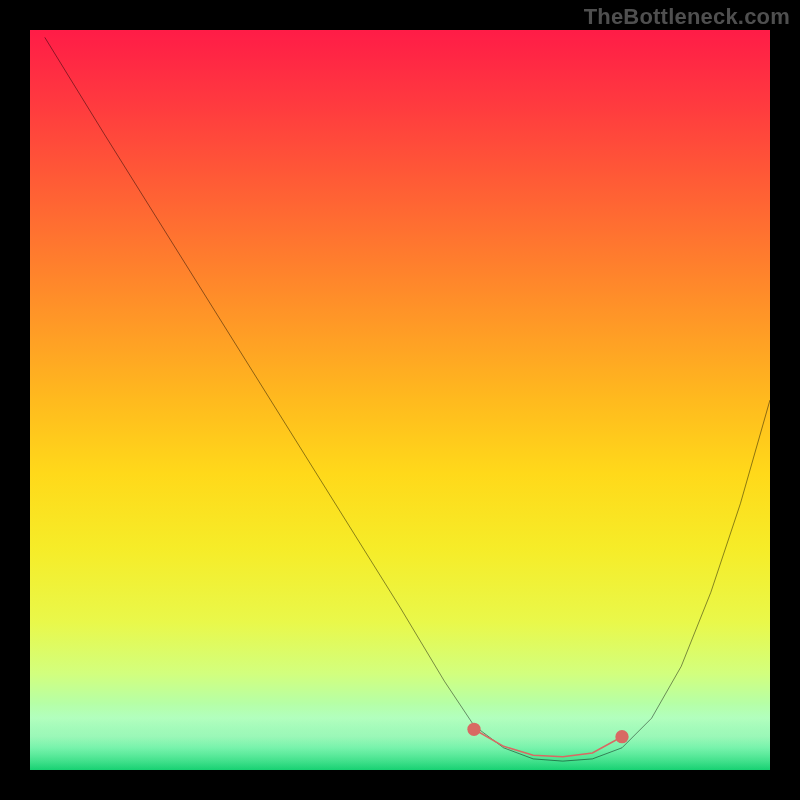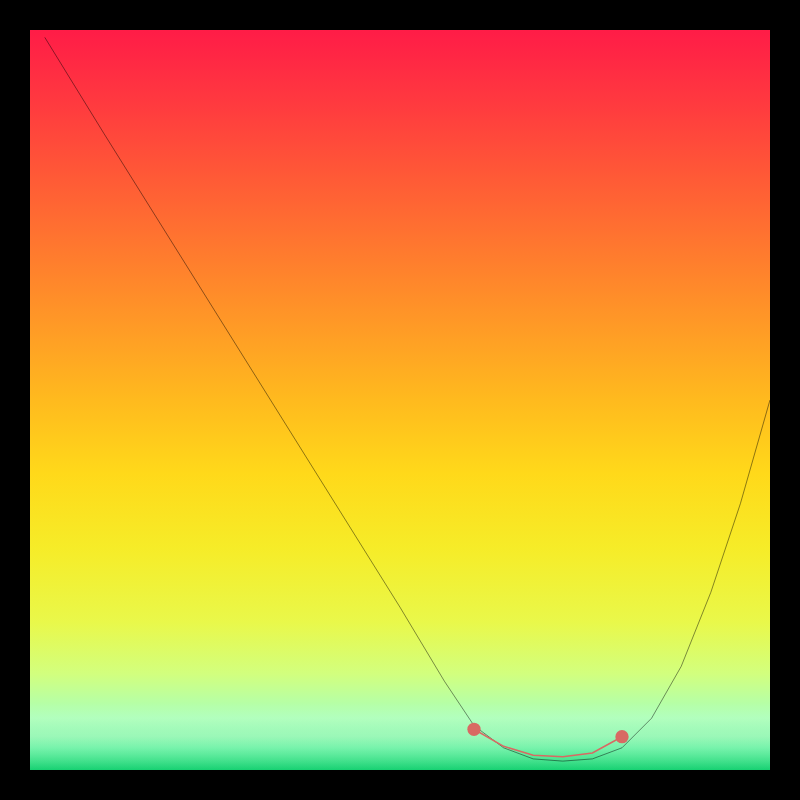--- a/index.html
+++ b/index.html
@@ -74,20 +74,21 @@
     inset: 0;
     width: 100%;
     height: 100%;
     overflow: visible;
   }
 </style>
 </head>
 <body>
 
 <div class="frame">
+  <div class="watermark">TheBottleneck.com</div>
 
   <div class="plot-area">
     <div class="gradient"></div>
     <div class="band"></div>
 
     <svg class="curve" viewBox="0 0 100 100" preserveAspectRatio="none">
       <path fill="none" stroke="#000" stroke-width="0.45" vector-effect="non-scaling-stroke" d="M2.00 1.00 L10.00 14.00 L20.00 30.00 L30.00 46.00 L40.00 62.00 L50.00 78.00 L56.00 88.00 L60.00 94.00 L64.00 97.00 L68.00 98.50 L72.00 98.80 L76.00 98.50 L80.00 97.00 L84.00 93.00 L88.00 86.00 L92.00 76.00 L96.00 64.00 L100.00 50.00"></path>
       <path fill="none" stroke="#d86a63" stroke-width="1.6" stroke-linecap="round" vector-effect="non-scaling-stroke" d="M60.00 94.50 L64.00 96.80 L68.00 98.00 L72.00 98.20 L76.00 97.70 L80.00 95.50"></path>
       <circle r="0.9" fill="#d86a63" cx="60" cy="94.5"></circle>
       <circle r="0.9" fill="#d86a63" cx="80" cy="95.5"></circle>

